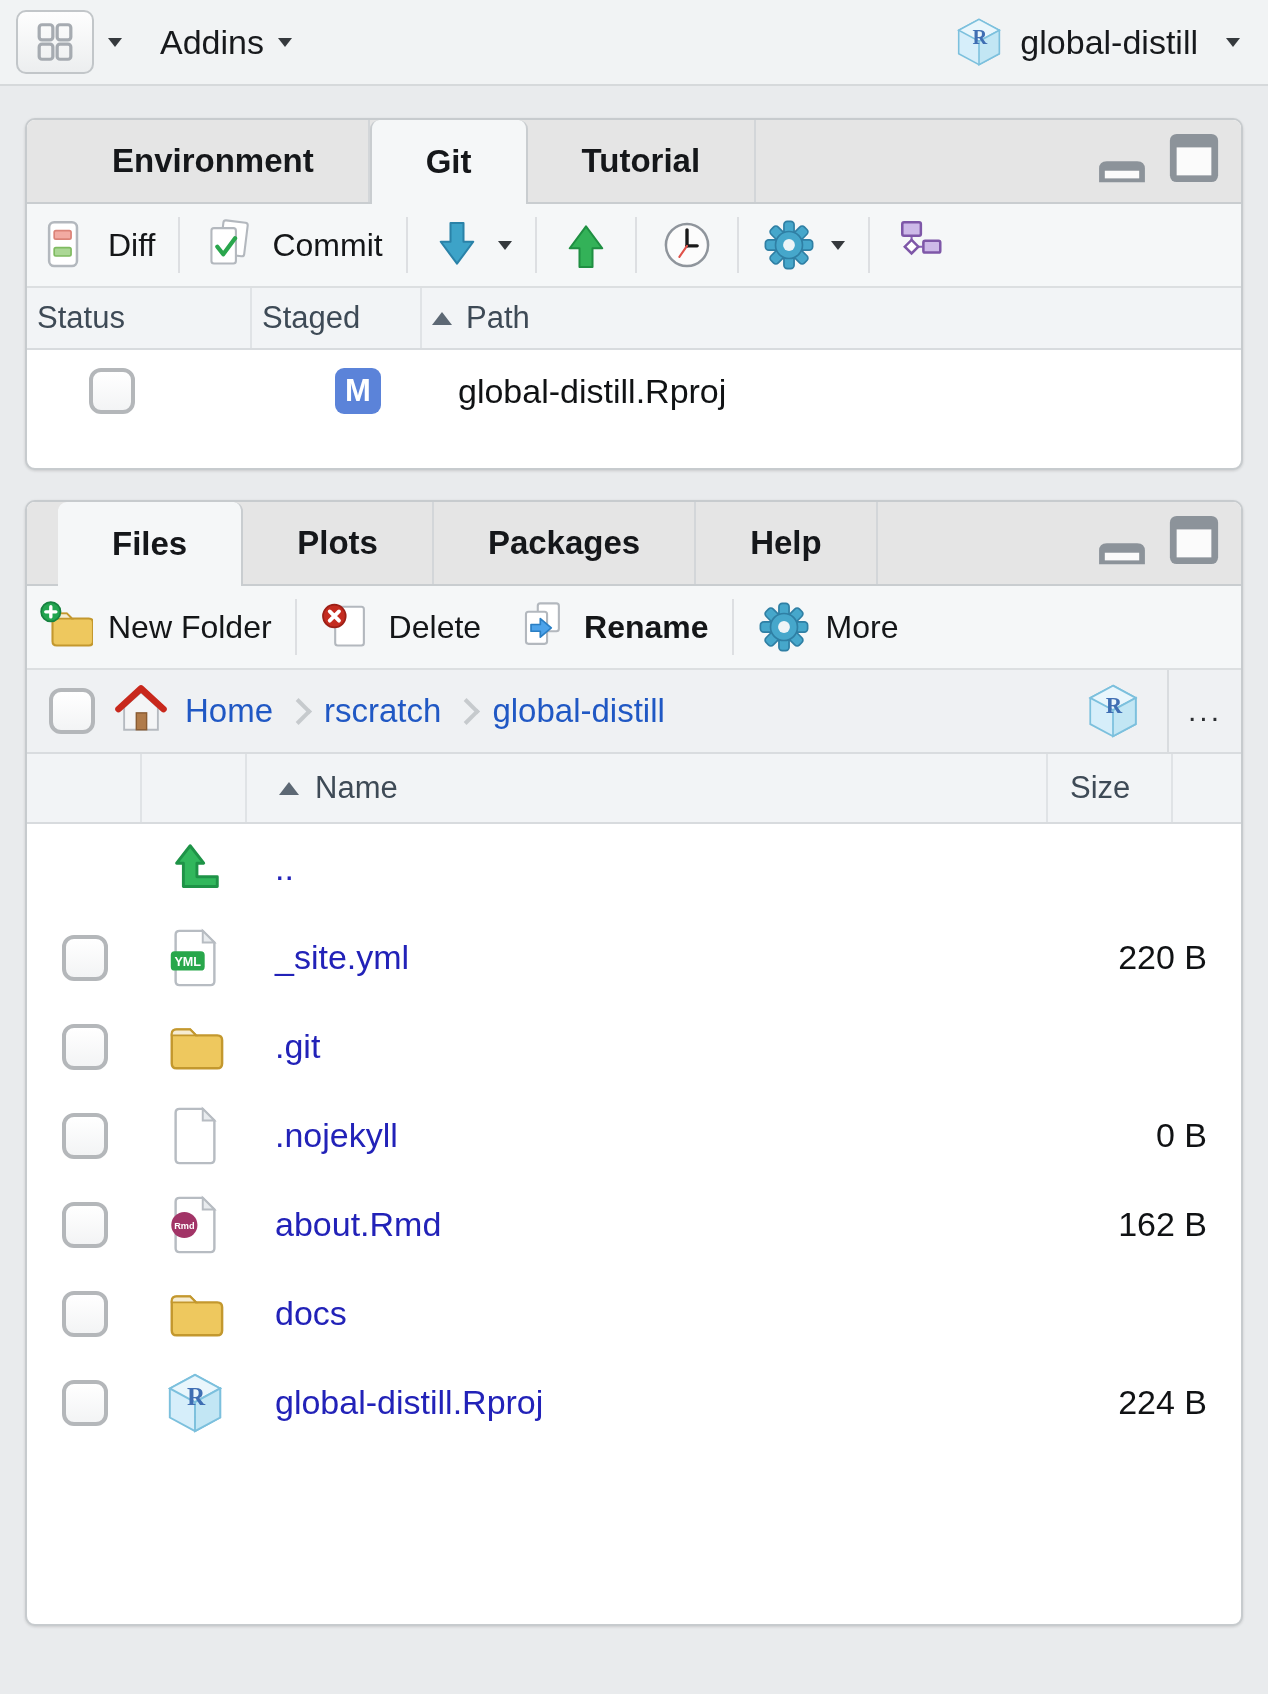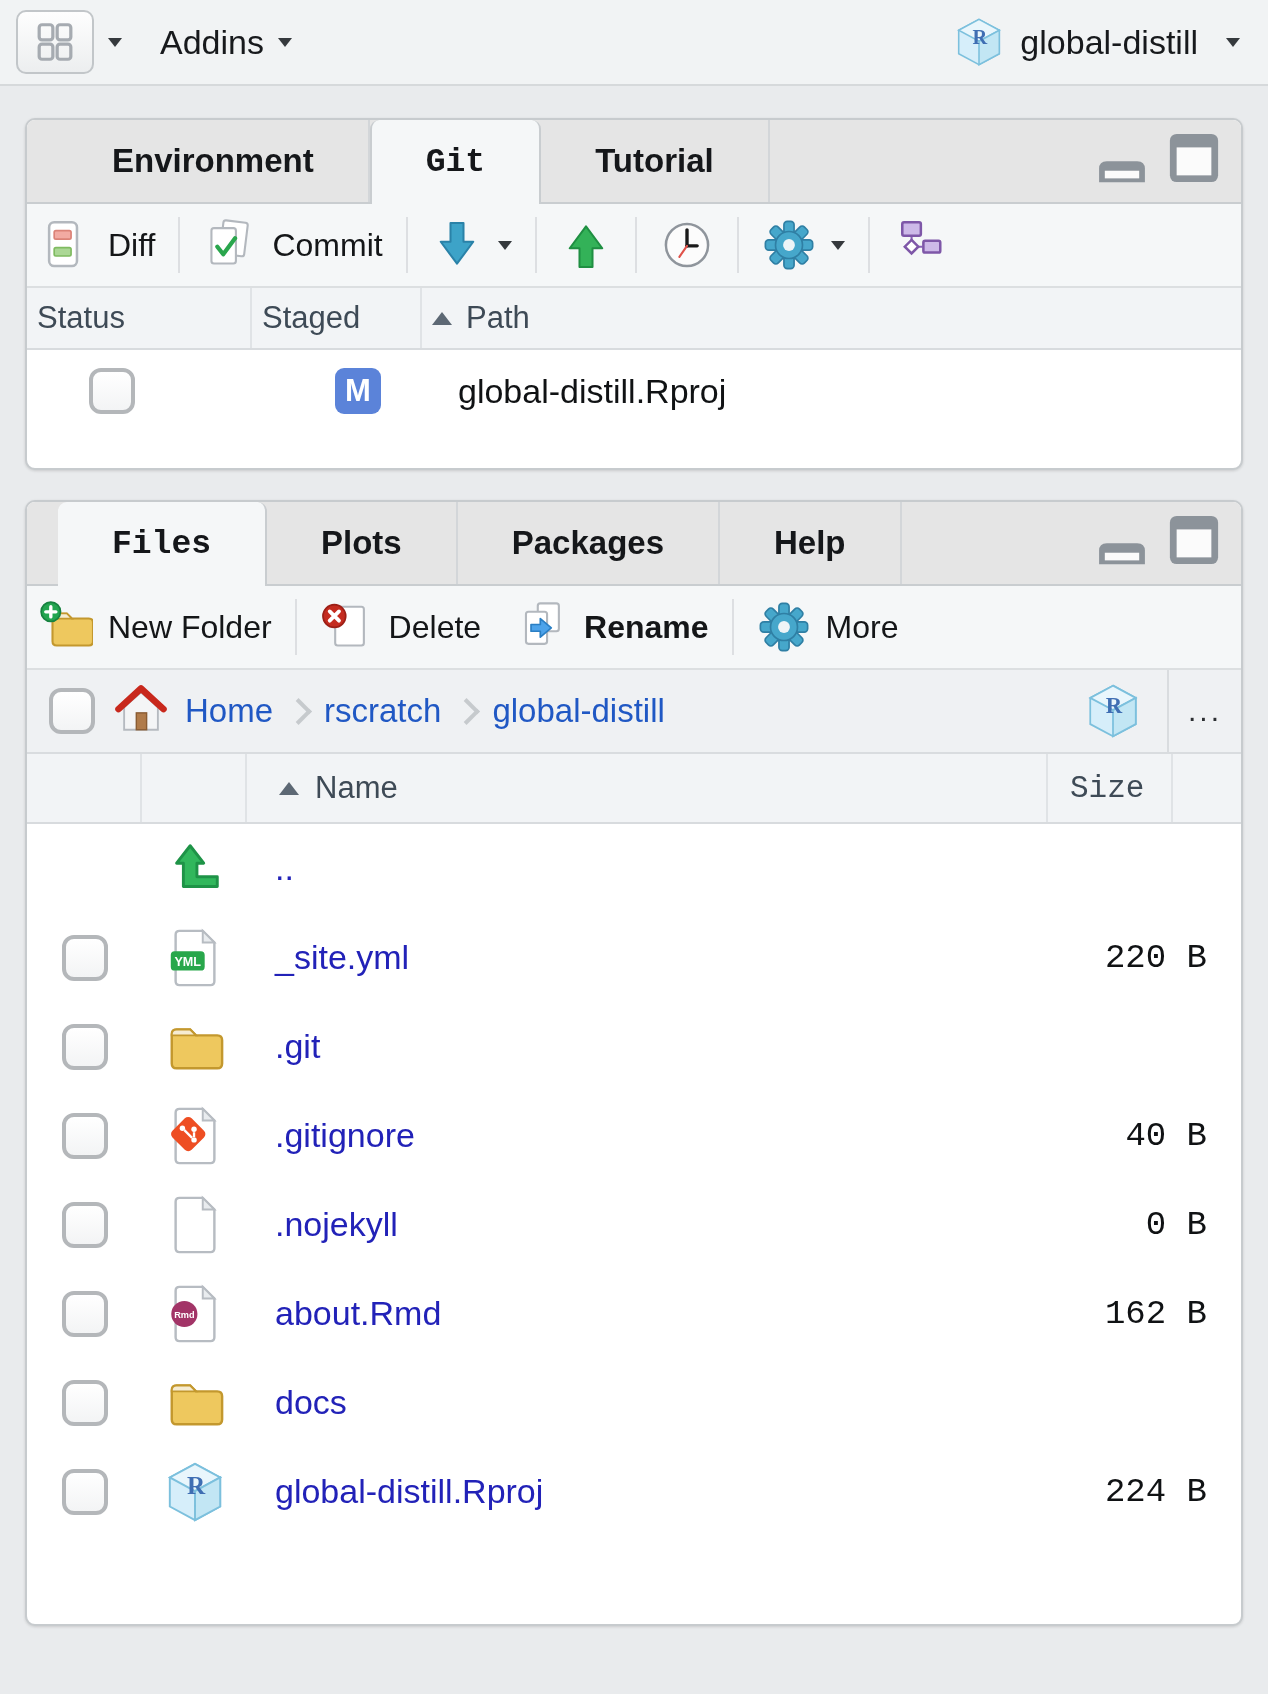--- a/index.html
+++ b/index.html
@@ -39,21 +39,21 @@
   .files-pane{top:500px;height:1126px;}
 
   .tabstrip{height:84px;background:#e5e5e5;border-bottom:2px solid #c9cdd0;display:flex;box-sizing:border-box;padding-left:31px;}
   .tab{
     display:flex;align-items:center;padding:0 54px;
     font-size:33px;font-weight:600;color:#15171a;
     border-right:2px solid #d3d6d9;box-sizing:border-box;white-space:nowrap;
   }
   .tab.active{
     background:#f5f7f8;border-left:2px solid #c9cdd0;border-right:2px solid #c9cdd0;
-    border-radius:9px 9px 0 0;margin-bottom:-2px;position:relative;z-index:2;font-family:Liberation Mono, monospace;
+    border-radius:9px 9px 0 0;margin-bottom:-2px;position:relative;z-index:2;
   }
   .tab.active:first-child{border-left:none;}
   .minmax{margin-left:auto;display:flex;align-items:flex-end;gap:18px;padding:0 20px 16px 0;}
   .mm{display:flex;}
 
   .toolbar{
     height:84px;background:#f5f7f8;border-bottom:2px solid #dcdfe1;
     display:flex;align-items:center;box-sizing:border-box;padding:0 2px;
   }
   .tbtn{display:flex;align-items:center;gap:15px;font-size:32px;color:#141618;padding:4px 10px;border-radius:8px;white-space:nowrap;}
@@ -99,21 +99,21 @@
   .crumb-dots-cell{width:72px;height:100%;border-left:2px solid #d9dcdf;display:flex;align-items:center;
     justify-content:center;font-size:30px;color:#2b2e31;letter-spacing:3px;flex:none;}
 
   
   .fhead{height:70px;background:#f2f4f6;border-bottom:2px solid #d8dbde;display:flex;box-sizing:border-box;
     font-size:31px;color:#3e4a56;}
   .fhead .hcell{display:flex;align-items:center;border-right:2px solid #e0e3e6;box-sizing:border-box;gap:16px;}
   .c-check{width:115px;flex:none;}
   .c-icon{width:105px;flex:none;}
   .c-name{flex:1;}
-  .c-size{width:125px;flex:none;font-family:Liberation Mono, monospace;}
+  .c-size{width:125px;flex:none;}
   .c-extra{width:68px;flex:none;border-right:none !important;}
   .fhead .c-name{padding-left:32px;}
   .fhead .c-size{padding-left:22px;}
 
   .frows{background:#fff;}
   .frow{height:89px;display:flex;align-items:center;}
   .frow .c-check{display:flex;justify-content:center;}
   .frow .c-icon{display:flex;justify-content:center;}
   .ficon svg{width:62px;height:62px;display:block;}
   .frow .c-name{padding-left:28px;box-sizing:border-box;}
@@ -454,43 +454,20 @@
               <path d="M8 19 q0-5 5-5 h14 l6 6 h22 q5 0 5 5 v24 q0 5-5 5 h-42 q-5 0-5-5 z" fill="#eec85e" stroke="#c3982e" stroke-width="2.5"></path>
               <path d="M8 19 q0-5 5-5 h14 l6 6 h-25 z" fill="#f6ecd2" stroke="#c3982e" stroke-width="2"></path>
             </svg>
           </span>
         </div>
     <div class="c-name"><a class="flink">.git</a></div>
     <div class="c-size"></div>
     <div class="c-extra"></div>
   </div>
 
-  <div class="frow">
-    <div class="c-check">
-          <span class="checkbox"></span>
-        </div>
-    <div class="c-icon">
-          <span class="ficon ic">
-            <svg viewBox="0 0 64 64">
-              <path d="M16 4 h24 l12 12 v40 q0 4-4 4 h-32 q-4 0-4-4 v-48 q0-4 4-4 z" fill="#ffffff" stroke="#b7bcc2" stroke-width="2.5"></path>
-              <path d="M40 4 l12 12 h-12 z" fill="#e9ecef" stroke="#b7bcc2" stroke-width="2"></path>
-              <g transform="rotate(45 25 30)">
-                <rect x="11" y="16" width="28" height="28" rx="5" fill="#ee4e23"></rect>
-              </g>
-              <circle cx="19" cy="24" r="2.8" fill="#ffffff"></circle>
-              <circle cx="31" cy="36" r="2.8" fill="#ffffff"></circle>
-              <circle cx="31" cy="25" r="2.8" fill="#ffffff"></circle>
-              <path d="M21 26 L29 34 M31 28 v5" stroke="#ffffff" stroke-width="2.4" fill="none"></path>
-            </svg>
-          </span>
-        </div>
-    <div class="c-name"><a class="flink">.gitignore</a></div>
-    <div class="c-size">40 B</div>
-    <div class="c-extra"></div>
-  </div>
 
   <div class="frow">
     <div class="c-check">
           <span class="checkbox"></span>
         </div>
     <div class="c-icon">
           <span class="ficon ic">
             <svg viewBox="0 0 64 64">
               <path d="M16 4 h24 l12 12 v40 q0 4-4 4 h-32 q-4 0-4-4 v-48 q0-4 4-4 z" fill="#ffffff" stroke="#b7bcc2" stroke-width="2.5"></path>
               <path d="M40 4 l12 12 h-12 z" fill="#e9ecef" stroke="#b7bcc2" stroke-width="2"></path>

